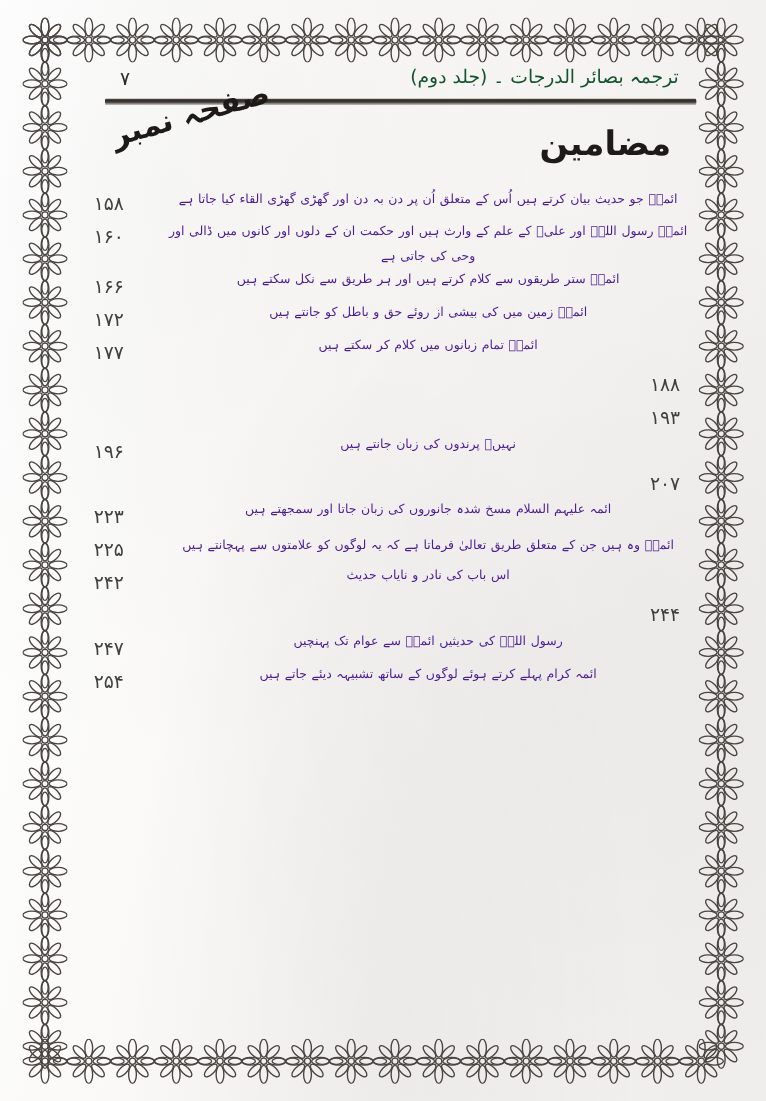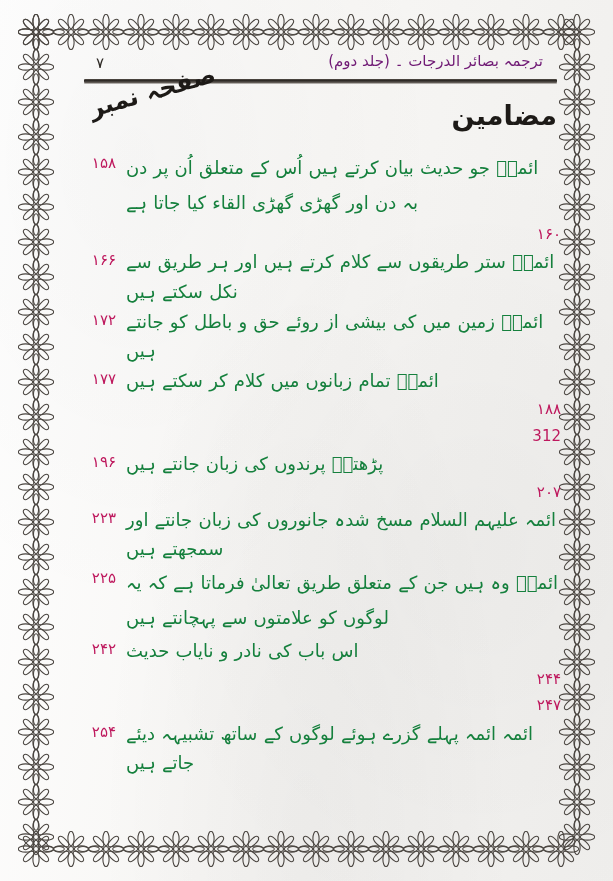--- a/index.html
+++ b/index.html
@@ -46,21 +46,21 @@
     top: 52px;
     left: 56px;
     right: 56px;
     height: 46px;
   }
   #book-title {
     position: absolute;
     top: 0;
     right: 14px;
     font-size: 15px;
-    color: #701a75;
+    color: #14532d;
     letter-spacing: 0.1px;
     white-space: nowrap;
   }
   #folio-number {
     position: absolute;
     top: 2px;
     left: 40px;
     font-size: 15px;
     color: #2e2a26;
   }
@@ -83,21 +83,21 @@
     right: 56px;
     height: 50px;
   }
   .caption {
     position: absolute;
     font-size: 27px;
     font-weight: 700;
     color: #1d1a17;
   }
   #caption-mazameen {
-    right: 0;
+    right: 20px;
     top: 4px;
   }
   #caption-safha {
     left: 30px;
     top: 0px;
     transform: rotate(-16deg);
     transform-origin: left top;
     font-size: 24px;
   }
 
@@ -112,34 +112,34 @@
   .toc-row {
     display: flex;
     flex-direction: row;
     align-items: flex-start;
     justify-content: flex-start;
     width: 100%;
     margin-bottom: 1px;
   }
   .toc-title {
     flex: 1 1 auto;
-    text-align: left;
-    font-size: 18px;
+    text-align: center;
+    font-size: 10px;
     line-height: 1.62;
-    color: #15803d;
+    color: #4c1d95;
     padding-left: 10px;
     padding-right: 2px;
     word-spacing: 0.5px;
   }
   .toc-page {
     flex: 0 0 58px;
-    text-align: right;
+    text-align: center;
     font-size: 15px;
     line-height: 1.62;
-    color: #be185d;
+    color: #404040;
     direction: ltr;
     unicode-bidi: isolate;
     padding-top: 1px;
   }
   .toc-row.wrap .toc-title { line-height: 1.95; }
 </style>
 </head>
 <body>
 
 <div id="page">
@@ -490,64 +490,66 @@
     <div class="caption" id="caption-mazameen">مضامین</div>
     <div class="caption" id="caption-safha">صفحہ نمبر</div>
   </div>
 
   <div id="toc">
       <div class="toc-row wrap">
         <div class="toc-title">ائمہؑ جو حدیث بیان کرتے ہیں اُس کے متعلق اُن پر دن بہ دن اور گھڑی گھڑی القاء کیا جاتا ہے</div>
         <div class="toc-page">۱۵۸</div>
       </div>
       <div class="toc-row wrap">
+        <div class="toc-title">ائمہؑ رسول اللہؐ اور علیؑ کے علم کے وارث ہیں اور حکمت ان کے دلوں اور کانوں میں ڈالی اور وحی کی جاتی ہے</div>
         <div class="toc-page">۱۶۰</div>
       </div>
       <div class="toc-row">
         <div class="toc-title">ائمہؑ ستر طریقوں سے کلام کرتے ہیں اور ہر طریق سے نکل سکتے ہیں</div>
         <div class="toc-page">۱۶۶</div>
       </div>
       <div class="toc-row">
         <div class="toc-title">ائمہؑ زمین میں کی بیشی از روئے حق و باطل کو جانتے ہیں</div>
         <div class="toc-page">۱۷۲</div>
       </div>
       <div class="toc-row">
         <div class="toc-title">ائمہؑ تمام زبانوں میں کلام کر سکتے ہیں</div>
         <div class="toc-page">۱۷۷</div>
       </div>
       <div class="toc-row">
         <div class="toc-page">۱۸۸</div>
       </div>
       <div class="toc-row">
-        <div class="toc-page">312</div>
-      </div>
-      <div class="toc-row">
-        <div class="toc-title">پڑھتےؑ پرندوں کی زبان جانتے ہیں</div>
+        <div class="toc-page">۱۹۳</div>
+      </div>
+      <div class="toc-row">
+        <div class="toc-title">نہیںؑ پرندوں کی زبان جانتے ہیں</div>
         <div class="toc-page">۱۹۶</div>
       </div>
       <div class="toc-row">
         <div class="toc-page">۲۰۷</div>
       </div>
       <div class="toc-row">
-        <div class="toc-title">ائمہ علیہم السلام مسخ شدہ جانوروں کی زبان جانتے اور سمجھتے ہیں</div>
+        <div class="toc-title">ائمہ علیہم السلام مسخ شدہ جانوروں کی زبان جاتا اور سمجھتے ہیں</div>
         <div class="toc-page">۲۲۳</div>
       </div>
       <div class="toc-row wrap">
         <div class="toc-title">ائمہؑ وہ ہیں جن کے متعلق طریق تعالیٰ فرماتا ہے کہ یہ لوگوں کو علامتوں سے پہچانتے ہیں</div>
         <div class="toc-page">۲۲۵</div>
       </div>
       <div class="toc-row">
         <div class="toc-title">اس باب کی نادر و نایاب حدیث</div>
         <div class="toc-page">۲۴۲</div>
       </div>
       <div class="toc-row">
         <div class="toc-page">۲۴۴</div>
       </div>
       <div class="toc-row">
+        <div class="toc-title">رسول اللہؐ کی حدیثیں ائمہؑ سے عوام تک پہنچیں</div>
         <div class="toc-page">۲۴۷</div>
       </div>
       <div class="toc-row">
-        <div class="toc-title">ائمہ ائمہ پہلے گزرے ہوئے لوگوں کے ساتھ تشبیہہ دیئے جاتے ہیں</div>
+        <div class="toc-title">ائمہ کرام پہلے کرتے ہوئے لوگوں کے ساتھ تشبیہہ دیئے جاتے ہیں</div>
         <div class="toc-page">۲۵۴</div>
       </div>
     </div>
 
 </div>
 
 </body></html>

